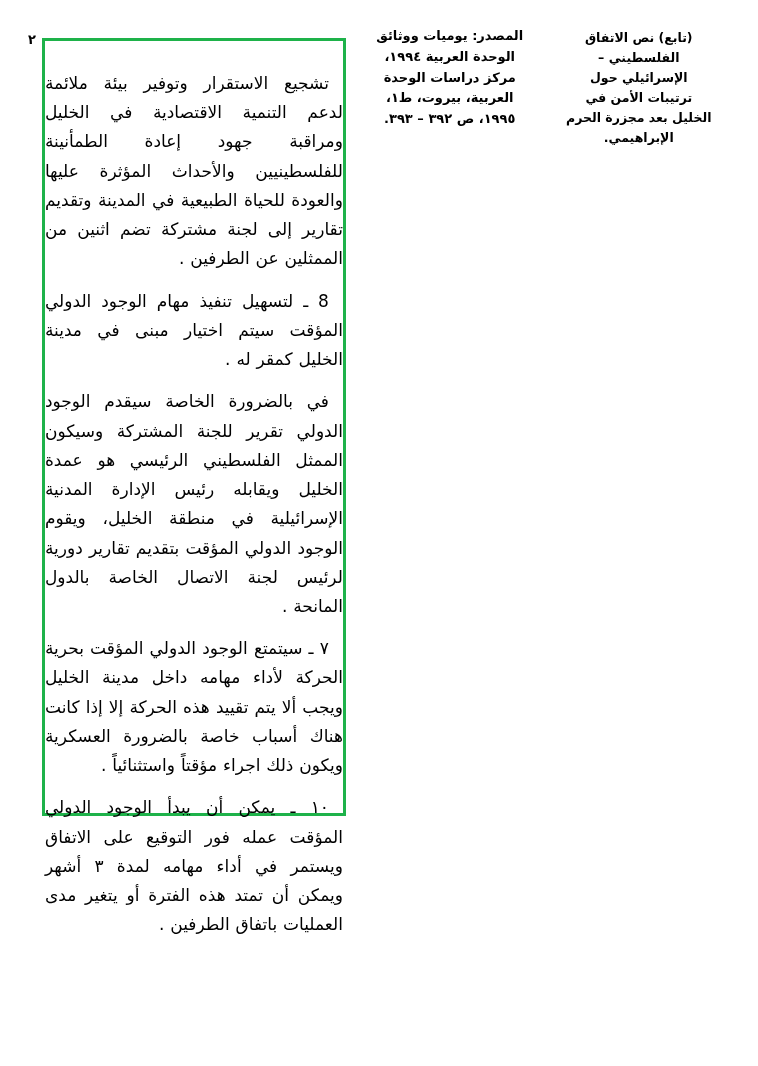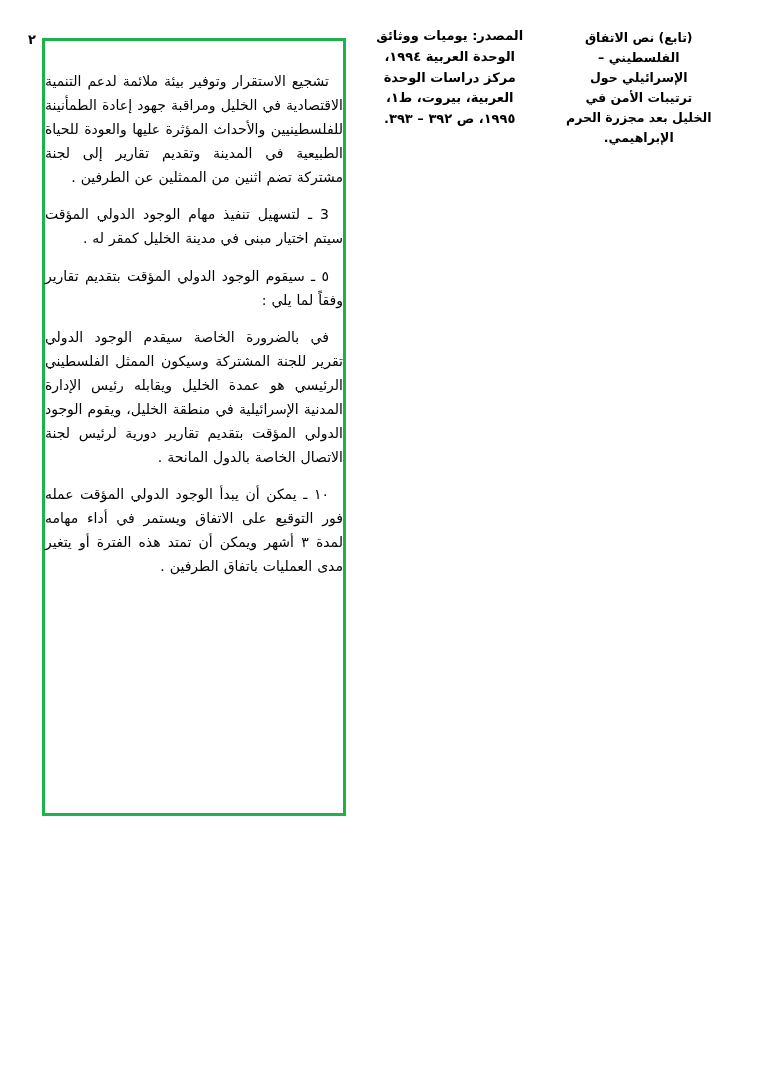--- a/index.html
+++ b/index.html
@@ -49,21 +49,21 @@
     position: relative;
   }
   .body-col {
     width: 298px;
     margin: 0 auto;
     direction: rtl;
     text-align: justify;
     text-align-last: right;
   }
   .para {
-    font-size: 14px;
+    font-size: 17px;
     line-height: 1.72;
     margin: 0 0 13px 0;
     direction: rtl;
     text-align: justify;
     text-align-last: right;
     word-spacing: 0.5px;
   }
   .para.indent {
     text-indent: 14px;
   }
@@ -82,21 +82,21 @@
 <body>
 
 <div class="page">
 
   <div class="doc-title">(تابع) نص الاتفاق الفلسطيني – الإسرائيلي حول ترتيبات الأمن في الخليل بعد مجزرة الحرم الإبراهيمي.</div>
   <div class="doc-source">المصدر: يوميات ووثائق الوحدة العربية ١٩٩٤، مركز دراسات الوحدة العربية، بيروت، ط١، ١٩٩٥، ص ٣٩٢ – ٣٩٣.</div>
 
   <div class="frame" style="border-color: rgb(30, 178, 74);">
     <div class="body-col">
       <p class="para indent">تشجيع الاستقرار وتوفير بيئة ملائمة لدعم التنمية الاقتصادية في الخليل ومراقبة جهود إعادة الطمأنينة للفلسطينيين والأحداث المؤثرة عليها والعودة للحياة الطبيعية في المدينة وتقديم تقارير إلى لجنة مشتركة تضم اثنين من الممثلين عن الطرفين .</p>
-      <p class="para indent">3 ـ لتسهيل تنفيذ مهام الوجود الدولي المؤقت سيتم اختيار مبنى في مدينة الخليل كمقر له .</p>
-      <p class="para indent">٥ ـ سيقوم الوجود الدولي المؤقت بتقديم تقارير وفقاً لما يلي :</p>
+      <p class="para indent">8 ـ لتسهيل تنفيذ مهام الوجود الدولي المؤقت سيتم اختيار مبنى في مدينة الخليل كمقر له .</p>
       <p class="para indent">في بالضرورة الخاصة سيقدم الوجود الدولي تقرير للجنة المشتركة وسيكون الممثل الفلسطيني الرئيسي هو عمدة الخليل ويقابله رئيس الإدارة المدنية الإسرائيلية في منطقة الخليل، ويقوم الوجود الدولي المؤقت بتقديم تقارير دورية لرئيس لجنة الاتصال الخاصة بالدول المانحة .</p>
+      <p class="para indent">٧ ـ سيتمتع الوجود الدولي المؤقت بحرية الحركة لأداء مهامه داخل مدينة الخليل ويجب ألا يتم تقييد هذه الحركة إلا إذا كانت هناك أسباب خاصة بالضرورة العسكرية ويكون ذلك اجراء مؤقتاً واستثنائياً .</p>
       <p class="para indent last">١٠ ـ يمكن أن يبدأ الوجود الدولي المؤقت عمله فور التوقيع على الاتفاق ويستمر في أداء مهامه لمدة ٣ أشهر ويمكن أن تمتد هذه الفترة أو يتغير مدى العمليات باتفاق الطرفين .</p>
     </div>
   </div>
 
   <div class="page-number">٢</div>
 </div>
 
 </body></html>

